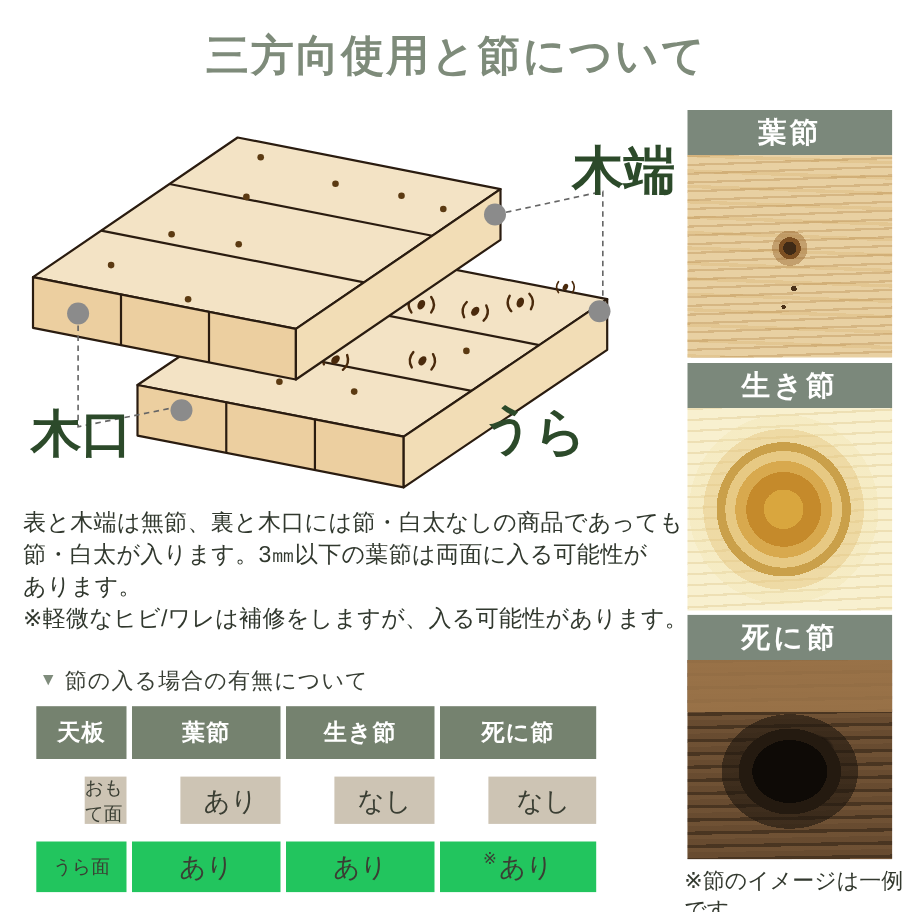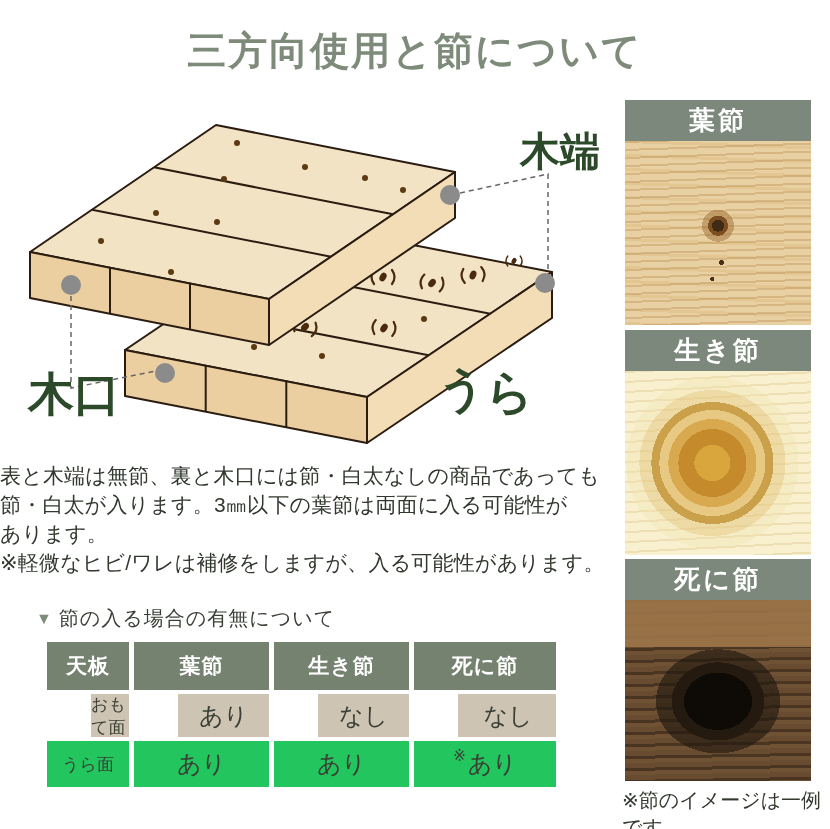--- a/index.html
+++ b/index.html
@@ -10,36 +10,36 @@
   
   .page-title{
     position:absolute;top:24px;left:0;width:830px;text-align:center;
     font-size:39px;font-weight:600;letter-spacing:2px;color:#7e8b7a;
   }
   
   .diagram{position:absolute;left:0;top:95px;width:620px;height:350px;}
   .diagram svg{position:absolute;left:0;top:0;}
   .dlabel{position:absolute;font-weight:600;color:#2c4a2a;line-height:1;}
   .lbl-front{left:50px;top:13px;font-size:42px;}
-  .lbl-edge{left:520px;top:36px;font-size:40px;}
+  .lbl-edge{left:520px;top:36px;font-size:47px;}
   .lbl-end{left:28px;top:276px;font-size:46px;}
   .lbl-back{left:438px;top:272px;font-size:47px;transform:rotate(4deg);}
   
   .description{
-    position:absolute;left:0;top:461px;width:615px;
+    position:absolute;left:21px;top:461px;width:615px;
     font-size:21px;line-height:29px;color:#31382e;white-space:pre-line;letter-spacing:0.2px;
   }
   
   .table-heading{position:absolute;left:36px;top:605px;display:flex;align-items:center;gap:7px;}
   .table-heading .tri{color:#7f8c7c;font-size:16px;line-height:1;}
   .table-heading .txt{font-size:20px;font-weight:400;color:#393f35;letter-spacing:1px;}
   .knot-table{
-    position:absolute;left:47px;top:642px;
+    position:absolute;left:33px;top:642px;
     display:grid;grid-template-columns:82px 135px 135px 142px;
-    grid-template-rows:48px 43px 46px;gap:4px 5px;
+    grid-template-rows:48px 43px 46px;gap:16px 5px;
   }
   .cell{display:flex;align-items:center;justify-content:center;}
   .cell.head{background:#75826f;color:#ffffff;font-size:21px;font-weight:600;letter-spacing:1px;}
   .cell.r1{background:#cdc4b4;margin-left:44px;}
   .cell.r2{background:#22c55e;}
   .cell.rowlabel{font-size:17px;color:#3a3e33;}
   .cell.val{font-size:24px;color:#3a3e33;}
   .cell .mark{font-size:15px;align-self:flex-start;margin-top:6px;margin-right:2px;}
   .table-footnote{position:absolute;left:21px;top:793px;font-size:17px;color:#31382e;letter-spacing:0.2px;}
   

